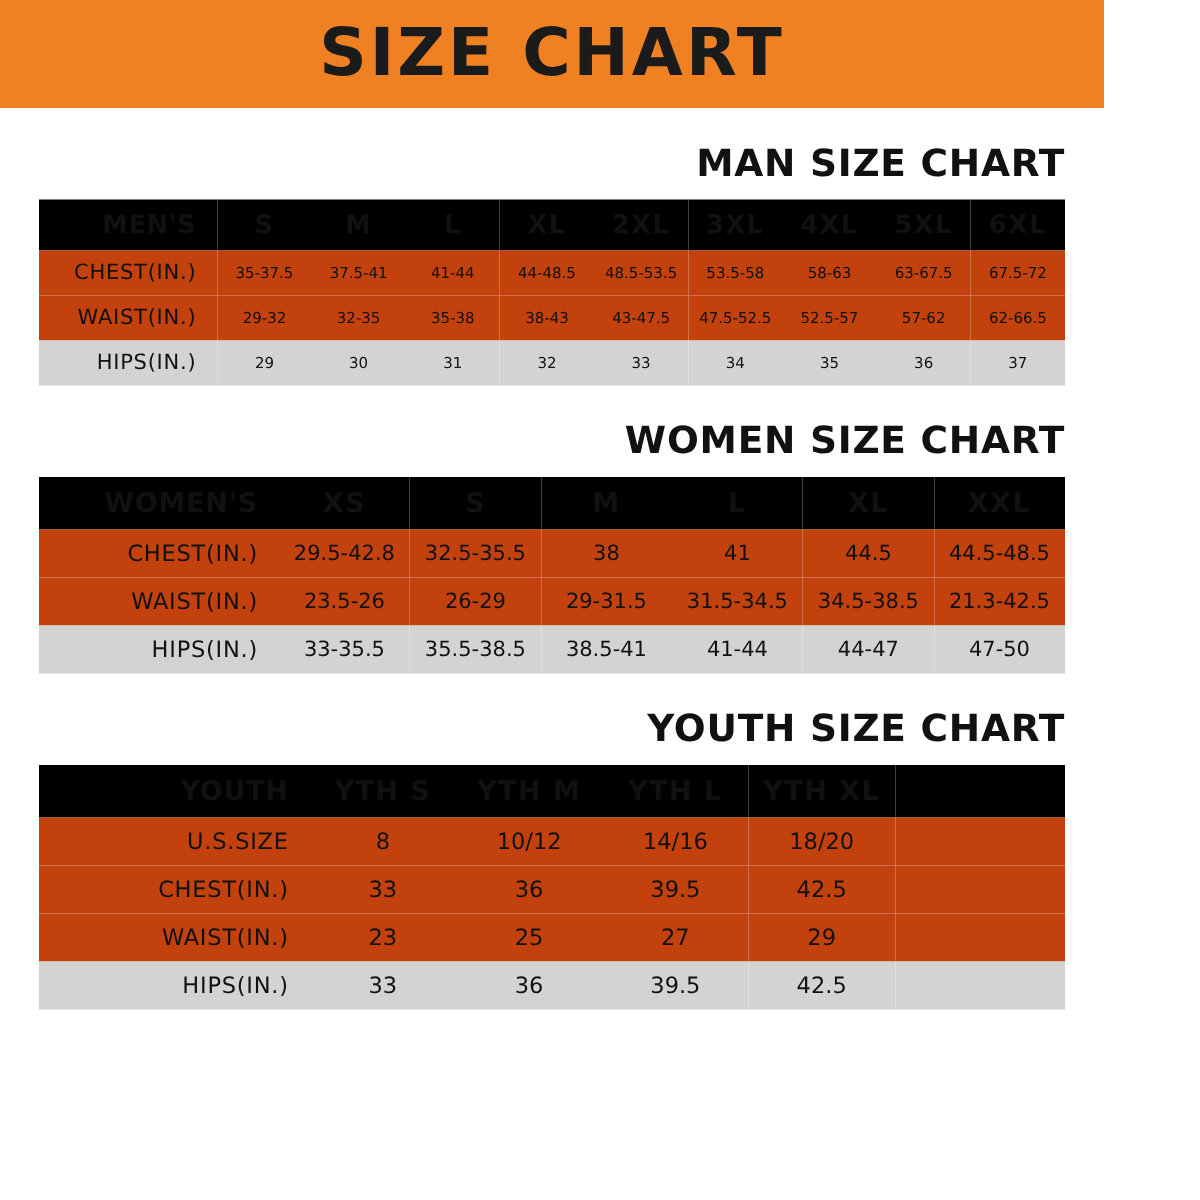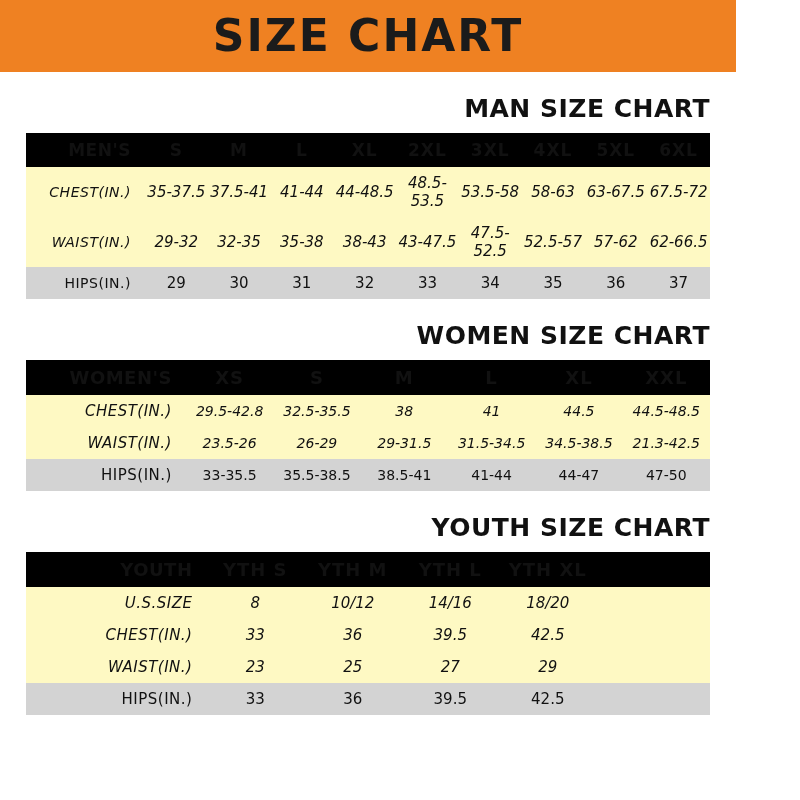--- a/index.html
+++ b/index.html
@@ -75,40 +75,39 @@
     color: #ffffff;
     font-weight: bold;
     letter-spacing: 1px;
     padding: 8px 2px;
   }
   .hdr-row td.rowlabel {
     text-align: left;
     padding-left: 16px;
   }
   .row-light td {
-    background: #fef9c3;
-    font-style: italic;
+    background: #c2410c;
   }
   .row-dark td {
     background: #d3d3d3;
     margin-left: 35px;
   }
   .size-table td {
     padding: 7px 2px;
     color: #111111;
   }
   .size-table td.rowlabel {
     text-align: right;
     padding-right: 14px;
     letter-spacing: 0.5px;
   }
   
   .men-table .hdr-row td { font-size: 17px; }
   .men-table .rowlabel { font-size: 14px; }
-  .men-table td { font-size: 15px; }
+  .men-table td { font-size: 10px; }
 
   .women-table .hdr-row td { font-size: 18px; }
   .women-table .rowlabel { font-size: 15px; }
   .women-table td { font-size: 14px; }
 
   .youth-table .hdr-row td { font-size: 18px; }
   .youth-table .rowlabel { font-size: 15px; }
   .youth-table td { font-size: 15px; }
 
   .footer-note {

